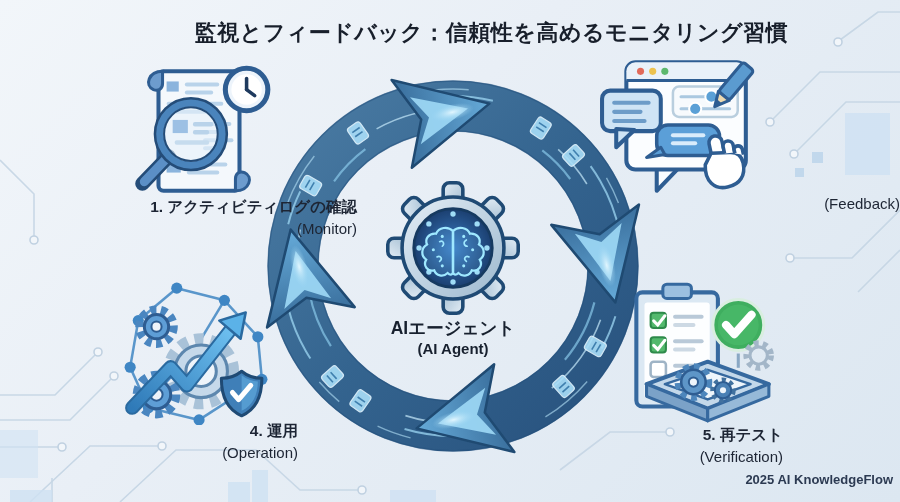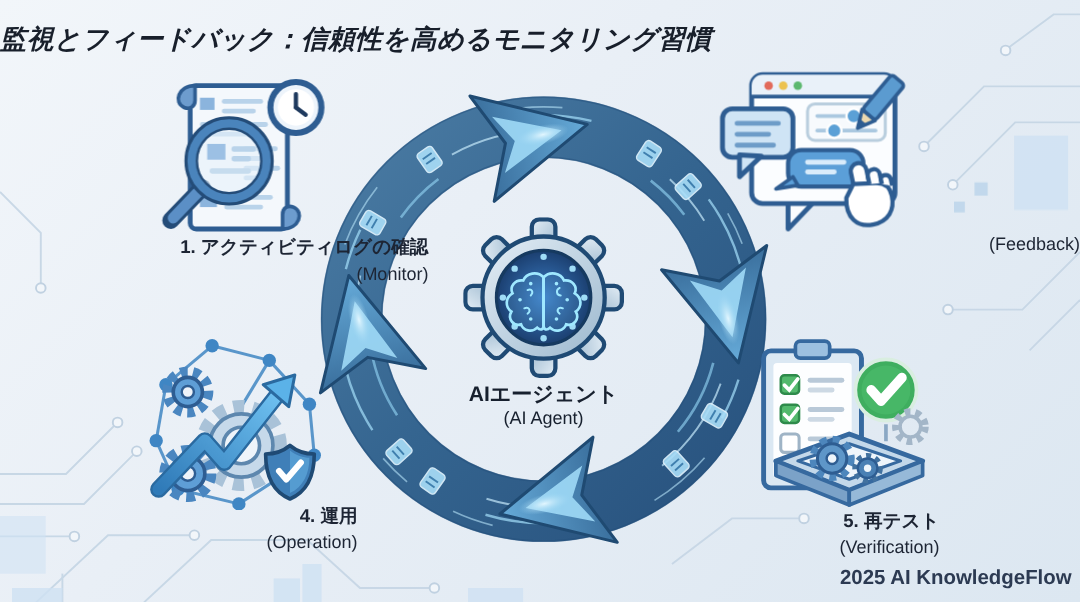--- a/index.html
+++ b/index.html
@@ -3,35 +3,35 @@
 <meta charset="utf-8">
 <style>
   html,body{margin:0;padding:0;background:#eef2f7;}
   #canvas{
     position:relative;width:900px;height:502px;overflow:hidden;
     font-family:"Liberation Sans","DejaVu Sans",sans-serif;
     background:linear-gradient(135deg,#f2f6fa 0%,#e9eff6 40%,#dce7f1 100%);
   }
   .abs{position:absolute;}
   .title{
-    left:0;top:18px;width:788px;text-align:left;
-    font-size:22px;font-weight:800;color:#181f2b;letter-spacing:.5px;font-style:italic;
+    left:0;top:18px;width:788px;text-align:right;
+    font-size:22px;font-weight:800;color:#181f2b;letter-spacing:.5px;
   }
   .step-label{color:#1d2534;font-weight:700;text-align:right;line-height:1.42;font-size:15.5px;}
   .step-sub{font-size:15px;font-weight:400;}
   .center-label{left:353px;top:318px;width:200px;text-align:center;color:#17202e;}
   .center-label .l1{font-size:17.5px;font-weight:800;line-height:1.25;}
-  .center-label .l2{font-size:15px;font-weight:400;}
+  .center-label .l2{font-size:15px;font-weight:700;}
   .caption{
     left:275px;top:456px;width:350px;text-align:center;
     font-size:20.5px;font-weight:800;color:#17202e;
   }
   .credit{
     left:650px;top:472px;width:243px;text-align:right;
-    font-size:17px;font-weight:700;color:#2c3a52;
+    font-size:13px;font-weight:700;color:#2c3a52;
   }
 </style>
 </head>
 <body>
 
 <div id="canvas">
 
   <svg class="abs" style="left:0;top:0" width="900" height="502" viewBox="0 0 900 502">
     <g fill="none" stroke="#c6d6e5" stroke-width="1.6" opacity="0.95">
       <path d="M840,40 L878,12 L900,12"></path>

